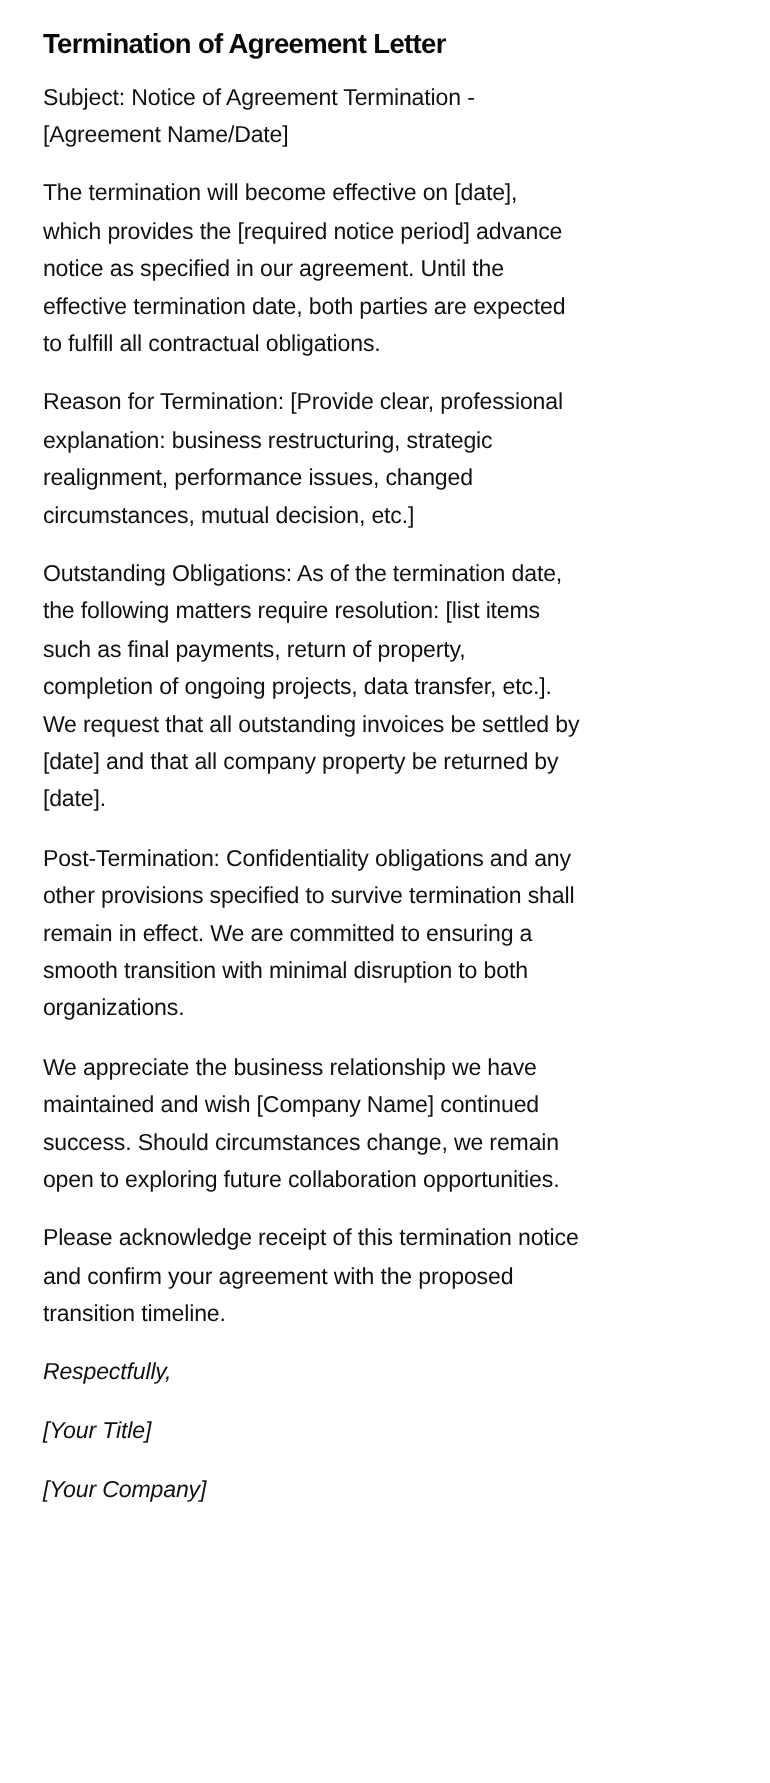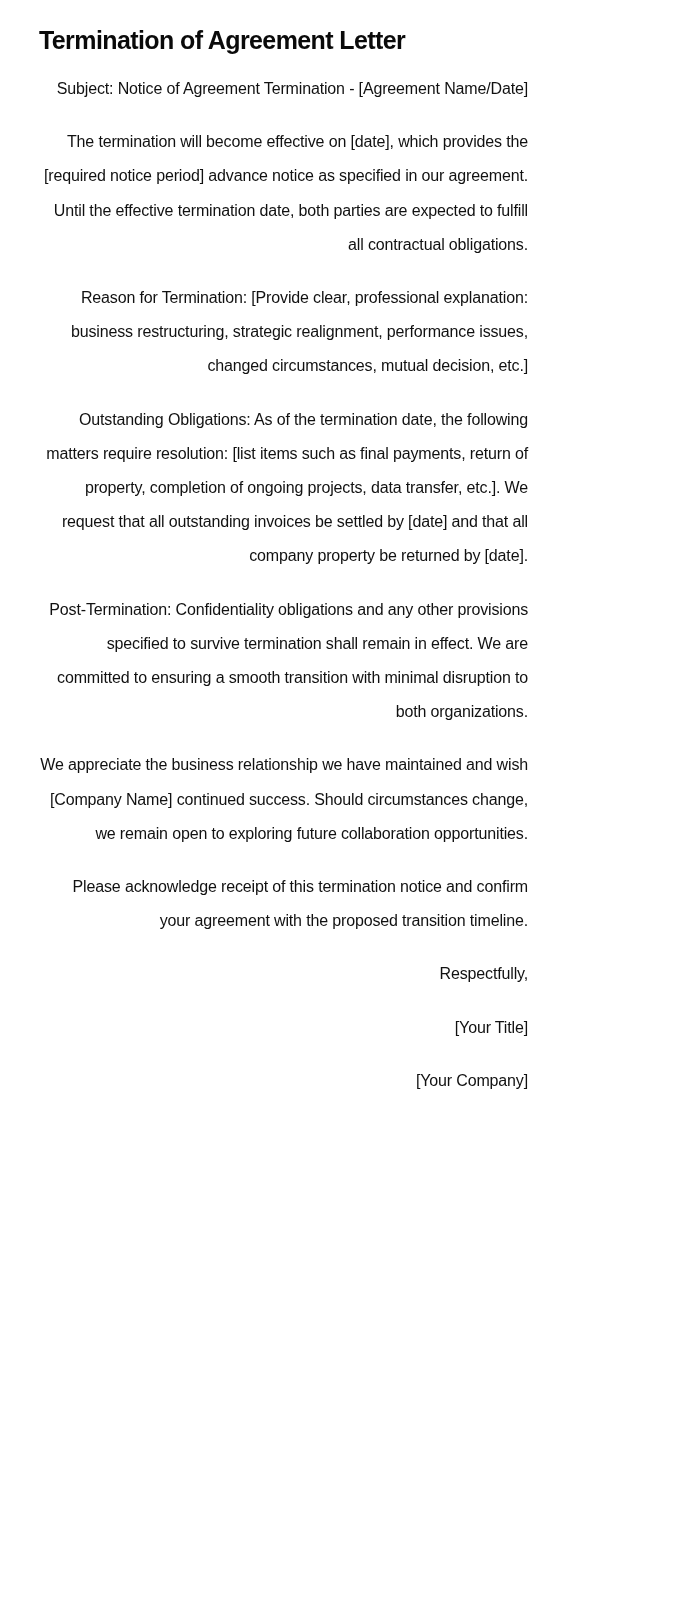--- a/index.html
+++ b/index.html
@@ -21,29 +21,29 @@
     }
     .title {
       font-size: 25px;
       font-weight: bold;
       letter-spacing: -0.6px;
       margin: 0 0 14px 0;
       line-height: 36px;
       color: #0a0a0a;
     }
     .para {
-      font-size: 16px;
+      font-size: 21px;
       line-height: 34.2px;
       margin: 0 0 19px 0;
       letter-spacing: -0.15px;
       max-width: 590px;
-      text-align: right;
     }
     .para.sign {
       margin-bottom: 19px;
+      font-style: italic;
     }
   </style>
 </head>
 <body>
 
 <div class="page">
   <h1 class="title">Termination of Agreement Letter</h1>
 
   <p class="para">Subject: Notice of Agreement Termination - [Agreement Name/Date]</p>
 

